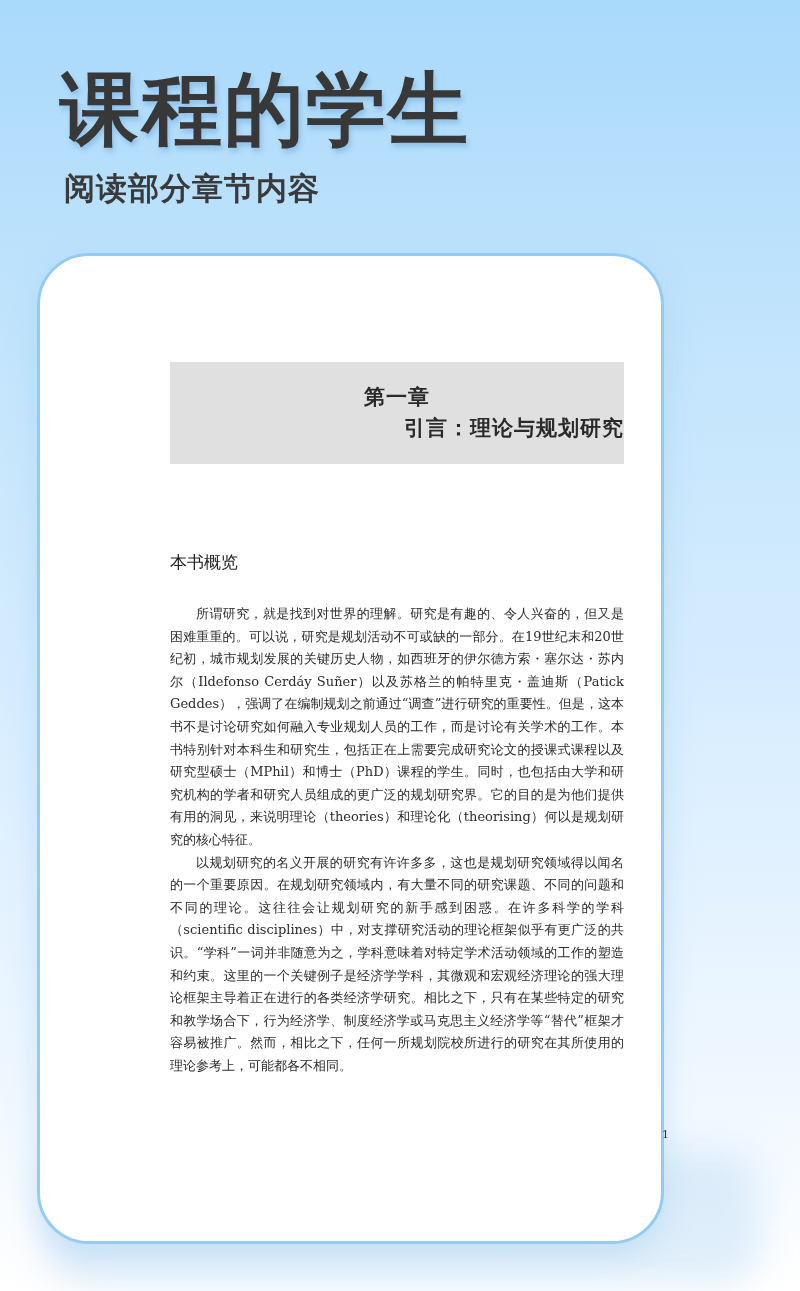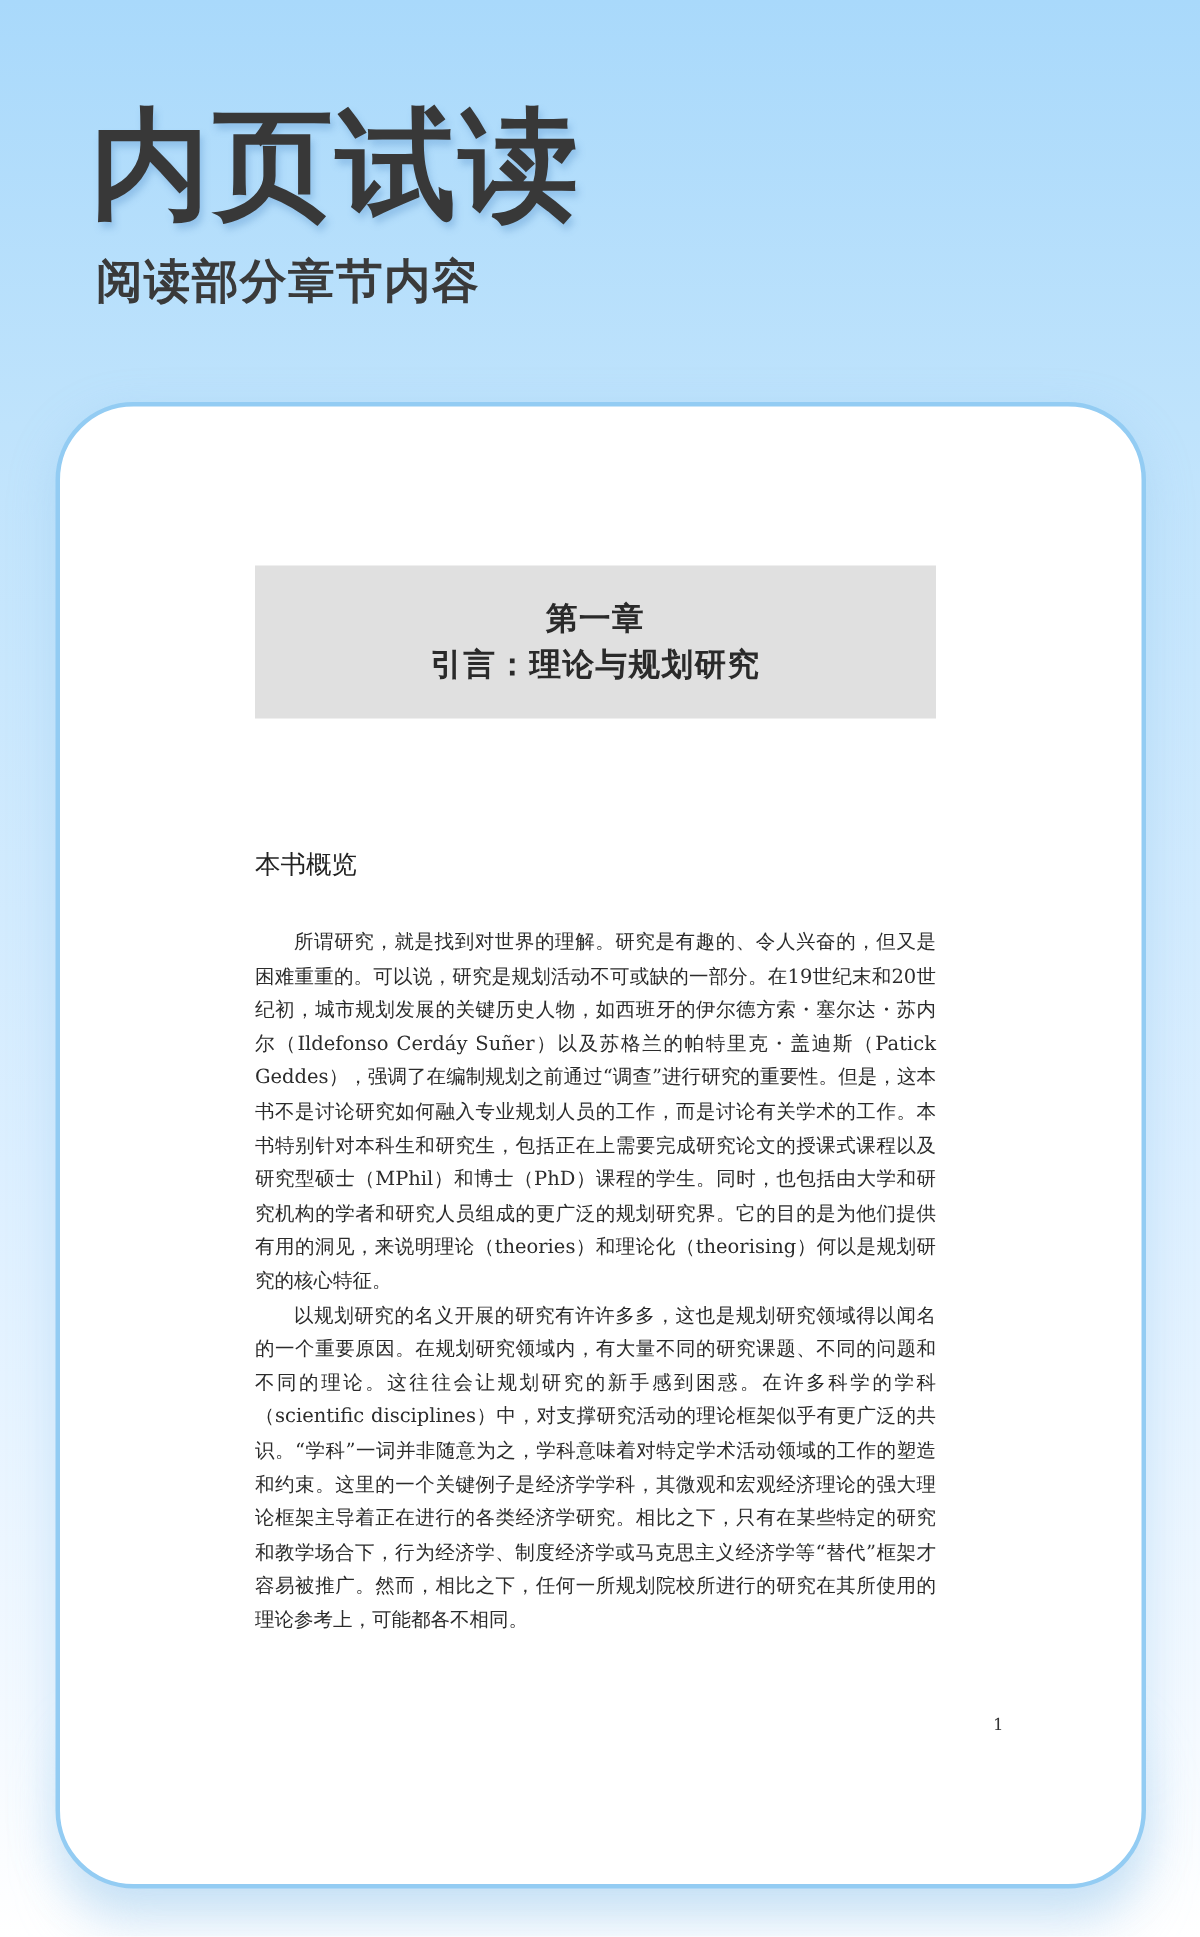--- a/index.html
+++ b/index.html
@@ -40,22 +40,22 @@
     top: 1150px;
     width: 715px;
     height: 135px;
     border-radius: 40px;
     background: rgba(170, 210, 240, 0.35);
     filter: blur(18px);
   }
   .card {
     position: absolute;
     left: 37px;
-    top: 268px;
-    width: 727px;
+    top: 253px;
+    width: 627px;
     height: 991px;
     background: #ffffff;
     border: 3px solid #93ccf3;
     border-radius: 52px;
     box-shadow: 0 10px 30px rgba(140, 195, 235, 0.35);
   }
   .page {
     position: absolute;
     left: 130px;
     top: 106px;
@@ -74,20 +74,21 @@
     font-size: 21px;
     font-weight: bold;
     line-height: 30px;
     letter-spacing: 1px;
   }
   .chapter-title {
     font-size: 21px;
     font-weight: bold;
     line-height: 32px;
     letter-spacing: 1px;
+    text-align: right;
   }
   .section-heading {
     margin-top: 86px;
     font-family: "DejaVu Sans", sans-serif;
     font-size: 17px;
     line-height: 24px;
     color: #222;
   }
   .body-text {
     margin-top: 29px;
@@ -105,21 +106,21 @@
     left: 622px;
     top: 872px;
     font-family: "DejaVu Serif", serif;
     font-size: 11px;
     color: #333;
   }
 </style>
 </head>
 <body>
 
-<div class="hero-title">内页试读</div>
+<div class="hero-title">课程的学生</div>
 <div class="hero-subtitle">阅读部分章节内容</div>
 
 <div class="card-shadow"></div>
 
 <div class="card">
   <div class="page">
     <div class="chapter-box">
       <div class="chapter-number">第一章</div>
       <div class="chapter-title">引言：理论与规划研究</div>
     </div>

